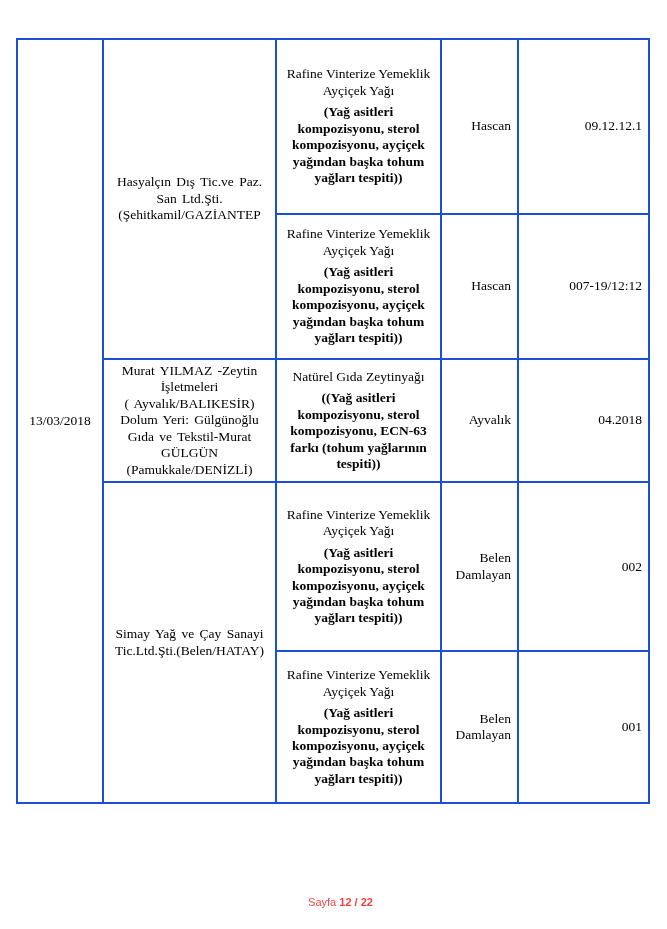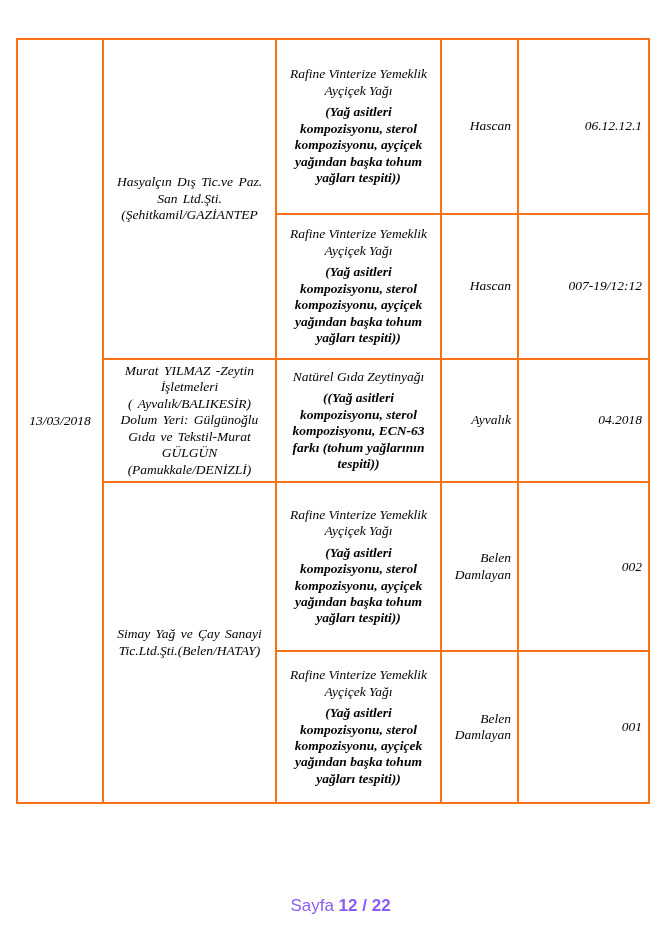--- a/index.html
+++ b/index.html
@@ -11,27 +11,26 @@
     color: #000000;
   }
   table.report {
     position: absolute;
     left: 16px; top: 38px;
     width: 632px;
     border-collapse: collapse;
     table-layout: fixed;
   }
   td {
-    border: 2px solid #f97316;
+    border: 2px solid #1d4ed8;
     vertical-align: middle;
     font-size: 13.5px;
     line-height: 1.22;
     padding: 3px 6px;
     overflow: hidden;
-    font-style: italic;
   }
   col.c-date    { width: 86px; }
   col.c-company { width: 173px; }
   col.c-product { width: 165px; }
   col.c-brand   { width: 77px; }
   col.c-code    { width: 131px; }
 
   td.date-cell { text-align: center; }
   td.company-cell {
     text-align: center;
@@ -49,22 +48,22 @@
     text-align: right;
     white-space: pre-line;
   }
   .footer {
     position: absolute;
     top: 896px;
     left: 14px;
     width: 653px;
     text-align: center;
     font-family: "Liberation Sans", sans-serif;
-    font-size: 17px;
-    color: #8b5cf6;
+    font-size: 11px;
+    color: #ef4444;
   }
   .footer .page-num { font-weight: bold; }
 </style>
 </head>
 <body>
 
 <table class="report">
   <colgroup>
     <col class="c-date">
     <col class="c-company">
@@ -81,21 +80,21 @@
       <td class="product-cell">
         <div class="product-title">Rafine Vinterize Yemeklik
 Ayçiçek Yağı</div>
         <div class="product-analysis">(Yağ asitleri
 kompozisyonu, sterol
 kompozisyonu, ayçiçek
 yağından başka tohum
 yağları tespiti))</div>
       </td>
       <td class="brand-cell">Hascan</td>
-      <td class="code-cell">06.12.12.1</td>
+      <td class="code-cell">09.12.12.1</td>
     </tr>
     <tr style="height:145px;">
       <td class="product-cell">
         <div class="product-title">Rafine Vinterize Yemeklik
 Ayçiçek Yağı</div>
         <div class="product-analysis">(Yağ asitleri
 kompozisyonu, sterol
 kompozisyonu, ayçiçek
 yağından başka tohum
 yağları tespiti))</div>

